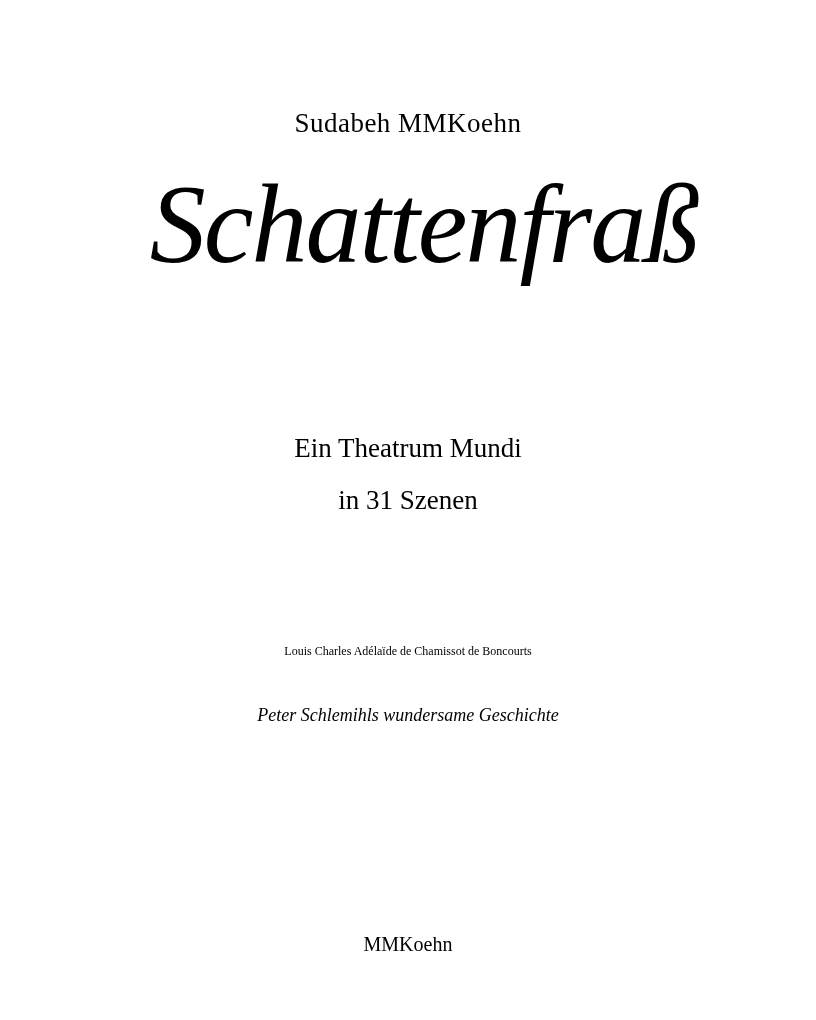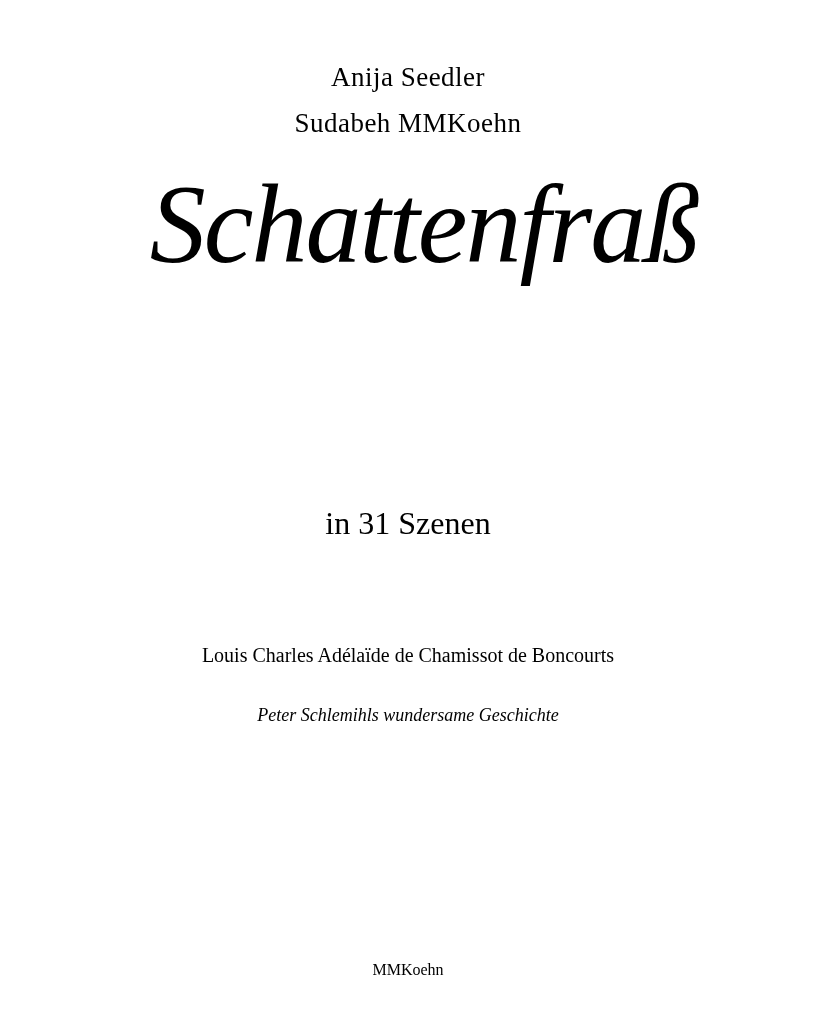--- a/index.html
+++ b/index.html
@@ -40,51 +40,51 @@
     font-style: italic;
     font-weight: 500;
     letter-spacing: -2px;
     margin-left: 16px;
   }
   .subtitle-1 {
     top: 433px;
     font-size: 27px;
   }
   .subtitle-2 {
-    top: 505px;
-    font-size: 32px;
+    top: 485px;
+    font-size: 27px;
   }
   .attribution-intro {
     top: 583px;
     font-size: 19px;
   }
   .attribution-author {
     top: 644px;
-    font-size: 20px;
+    font-size: 12px;
   }
   .attribution-work {
     top: 705px;
     font-size: 18px;
     font-style: italic;
   }
   .publisher {
-    top: 961px;
-    font-size: 16px;
+    top: 933px;
+    font-size: 20px;
   }
 </style>
 </head>
 <body>
 
 <div class="page">
-  <div class="line author-1">Anija Seedler</div>
 
   <div class="line author-2">Sudabeh MMKoehn</div>
 
   <div class="line book-title">Schattenfraß</div>
 
+  <div class="line subtitle-1">Ein Theatrum Mundi</div>
 
   <div class="line subtitle-2">in 31 Szenen</div>
 
 
   <div class="line attribution-author">Louis Charles Adélaïde de Chamissot de Boncourts</div>
 
   <div class="line attribution-work">Peter Schlemihls wundersame Geschichte</div>
 
   <div class="line publisher">MMKoehn</div>
 </div>

